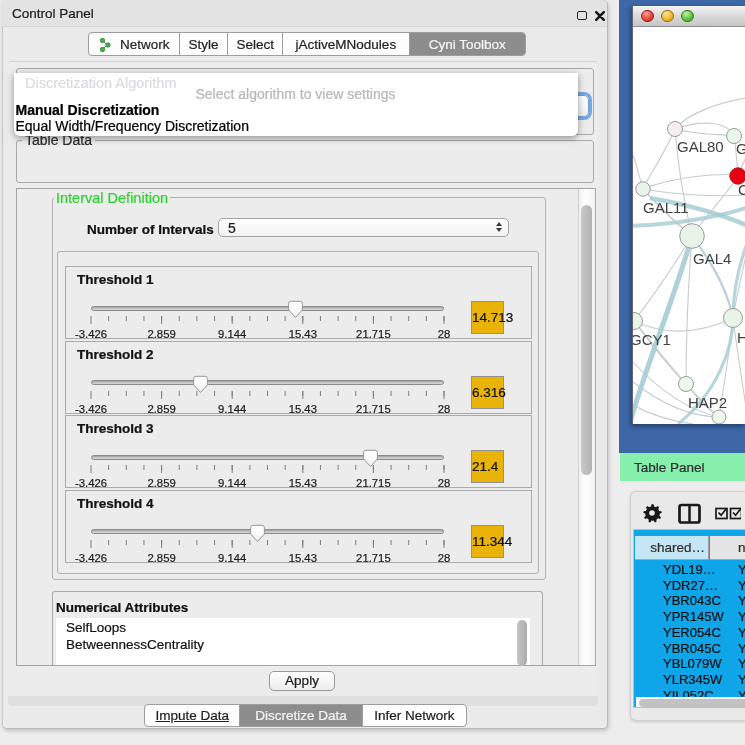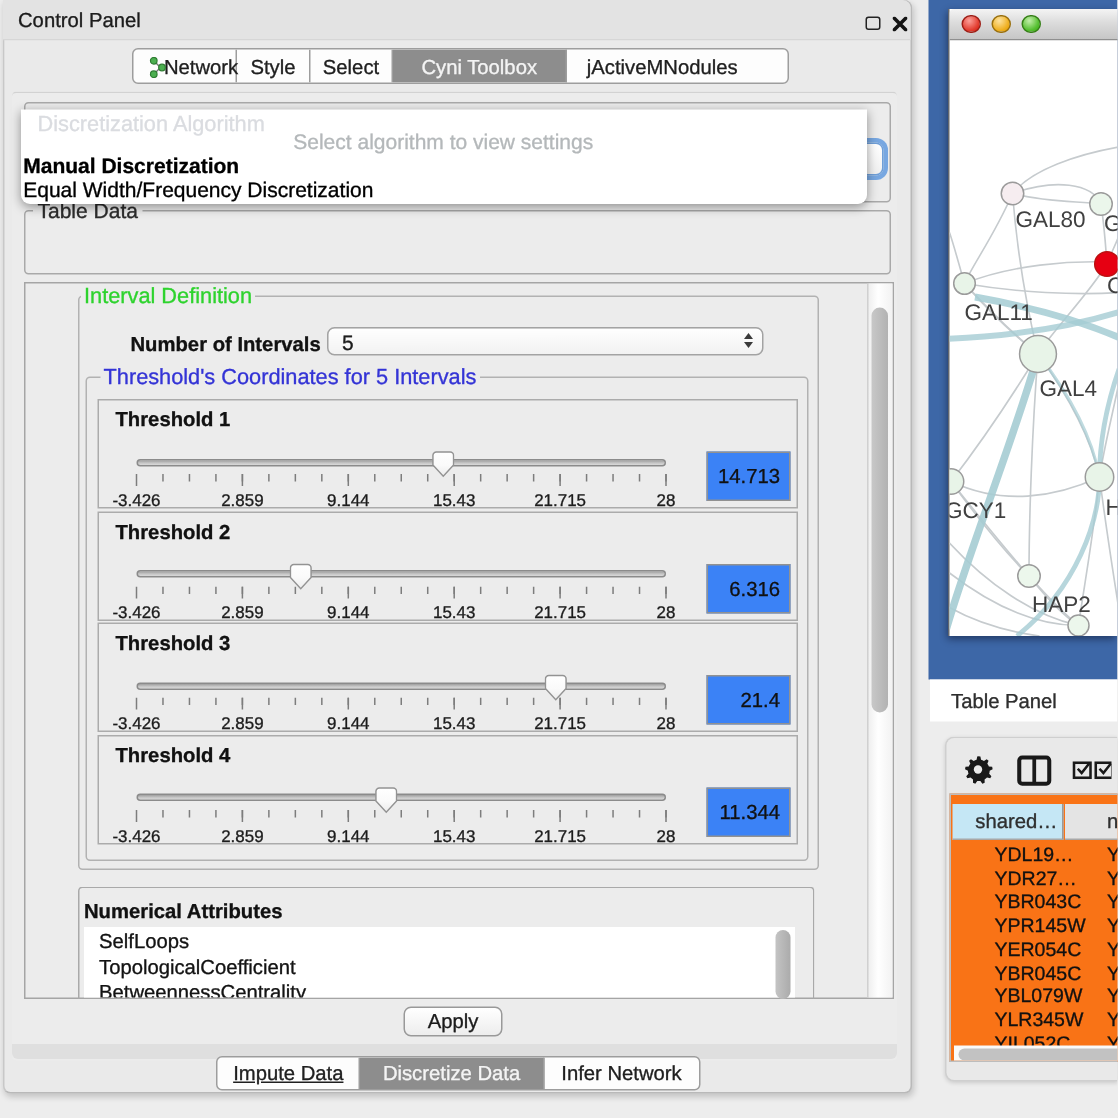--- a/index.html
+++ b/index.html
@@ -49,22 +49,22 @@
   border-right:3.5px solid transparent; border-bottom:4.5px solid #3a3a3a; margin:0 auto 2px; }
 .arr .dn { width:0; height:0; border-left:3.5px solid transparent;
   border-right:3.5px solid transparent; border-top:4.5px solid #3a3a3a; margin:0 auto; }
 
 
 .throw { border:1px solid #ababab; background:#ececec; }
 .thlabel { position:absolute; left:11px; top:5px; font-size:13.5px; font-weight:bold; color:#111; }
 .track { position:absolute; left:25px; top:38.5px; width:353px; height:5px;
   background:linear-gradient(#9f9f9f,#c6c6c6 55%,#d9d9d9); border:1px solid #8b8b8b;
   border-radius:3px; }
-.vbox { position:absolute; left:405px; top:34px; width:56px; height:33px;
-  background:#3b82f6; border:1px solid #919191; font-size:13.5px; color:#111;
+.vbox { position:absolute; left:405px; top:34px; width:33px; height:33px;
+  background:#eab308; border:1px solid #919191; font-size:13.5px; color:#111;
   text-align:right; padding:8px 6px 0 0; }
 .thumb { position:absolute; top:33px; width:15px; height:19px; }
 .ticks line { stroke:#7d7d7d; stroke-width:1; }
 .slabels { position:absolute; top:61px; left:0; width:100%; font-size:11.3px; color:#1c1c1c; }
 .slabels span { position:absolute; transform:translateX(-50%); }
 
 
 #attrlist { left:56px; top:618px; width:474px; height:47px; background:#ffffff;
   overflow:hidden; font-size:13.5px; color:#131313; }
 #attrlist div { padding:1.5px 0 1.5px 10px; height:17px; }
@@ -74,58 +74,58 @@
 
 
 #bluezone { left:619px; top:0; width:126px; height:453px; background:#3d67a7; }
 #netwin { left:632px; top:6px; width:113px; height:418px; background:#ffffff;
   border-left:1px solid #63676d; box-shadow:-1px 2px 5px rgba(0,0,20,0.45); }
 #nettitle { left:0; top:0; width:113px; height:21px;
   background:linear-gradient(#f4f4f4,#dcdcdc 45%,#c6c6c6);
   border-bottom:1px solid #8f8f8f; border-radius:3px 0 0 0; }
 .tl { position:absolute; top:3.8px; width:12.6px; height:12.6px; border-radius:50%; }
 
-#tp-title { left:620px; top:453px; width:125px; height:28px; background:#ffffff; }
+#tp-title { left:620px; top:453px; width:125px; height:28px; background:#86efac; }
 #tp-title .txt { position:absolute; left:14px; top:7px; font-size:13.5px; color:#2e2e2e; }
 #tablewin { left:630px; top:491px; width:115px; height:230px; background:#e9e9e9;
   border:1px solid #cfcfcf; border-radius:6px 0 0 6px; border-right:none;
   box-shadow:0 1px 3px rgba(0,0,0,0.15); }
-#tbl-white { left:2px; top:37px; width:113px; height:179px; background:#f97316;
+#tbl-white { left:2px; top:37px; width:113px; height:179px; background:#0ea5e9;
   border:1px solid #bdbdbd; border-right:none; overflow:hidden; }
 .hcell { position:absolute; top:6px; height:24px; font-size:13.5px; color:#2f2f2f;
   text-align:center; padding-top:4px; }
 .trow { position:absolute; font-size:13px; color:#111; white-space:nowrap;margin-left:20px; }
 </style>
 </head>
 <body>
 <div id="stage">
 
   <div id="cp" class="abs"></div>
   <div id="cp-title" class="abs">
       <span class="txt">Control Panel</span>
     </div>
   <div id="btn-float" class="abs"></div>
   <svg id="btn-close" class="abs" width="10" height="10" viewBox="0 0 10 10">
     <path d="M1.2 1.2 L8.8 8.8 M8.8 1.2 L1.2 8.8" stroke="#141414" stroke-width="2.4" stroke-linecap="round"></path>
   </svg>
 
   <div id="toptabs" class="tabbar abs">
-    <div class="tab" style="width:69px; position:relative; padding-left:22px;">
+    <div class="tab" style="width:91px; position:relative; padding-left:22px;">
       <svg width="13" height="14" viewBox="0 0 13 14" style="position:absolute; left:10px; top:5px;">
         <line x1="4" y1="3" x2="8" y2="7" stroke="#777" stroke-width="1"></line>
         <line x1="4" y1="11" x2="8" y2="7" stroke="#777" stroke-width="1"></line>
         <circle cx="3.5" cy="2.5" r="2.2" fill="#4caf50" stroke="#2e7d32" stroke-width="0.8"></circle>
         <circle cx="3.5" cy="11.5" r="2.2" fill="#4caf50" stroke="#2e7d32" stroke-width="0.8"></circle>
         <circle cx="9" cy="7" r="2.2" fill="#4caf50" stroke="#2e7d32" stroke-width="0.8"></circle>
       </svg>
       Network</div>
     <div class="tab" style="width:49px;">Style</div>
     <div class="tab" style="width:55px;">Select</div>
+    <div class="tab" style="width:127px;">jActiveMNodules</div>
     <div class="tab sel" style="width:116px;">Cyni Toolbox</div>
-    <div class="tab" style="width:127px;">jActiveMNodules</div>
   </div>
 
   <div id="mainpanel" class="abs"></div>
   <div id="mainpanel-bottom" class="abs"></div>
 
   <div class="group abs" style="left:16px; top:68px; width:578px; height:67px; border-radius:3px;"></div>
 
   <div class="abs" style="left:22px; top:95px; width:567px; height:22px;
     background:linear-gradient(#fff,#f0f0f0); border:1px solid #6f9fd8; border-radius:5px;
     box-shadow:0 0 0 3px rgba(90,150,222,0.8);"></div>
@@ -145,21 +145,20 @@
   <div class="abs" style="left:87px; top:222px; font-size:13.5px; font-weight:bold; color:#111;">Number of Intervals</div>
   <div class="combo abs" style="left:218px; top:217.5px; width:291px; height:19.5px;">
     <span class="cv">5</span>
     <div class="arr" style="right:5px; top:3px;">
         <div class="up"></div>
         <div class="dn"></div>
       </div>
   </div>
 
   <div class="group abs" style="left:57px; top:251px; width:482px; height:323px; border-color:#b2b2b2;"></div>
-  <div class="gtitle abs" style="left:67px; top:244px; color:#3434d6; background:#ececec; padding:0 2px;">Threshold's Coordinates for 5 Intervals</div>
 
   <div id="throws">
       <div class="throw abs" style="left:65px; top:266px; width:467px; height:73px;">
         <div class="thlabel">Threshold 1</div>
         <div class="track"></div>
         <svg class="abs ticks" style="left:24px; top:49px;" width="356" height="9" viewBox="0 0 356 9">
           <line x1="1" y1="0" x2="1" y2="8"></line>
           <line x1="18.65" y1="0" x2="18.65" y2="5"></line>
           <line x1="36.3" y1="0" x2="36.3" y2="5"></line>
           <line x1="53.949999999999996" y1="0" x2="53.949999999999996" y2="5"></line>
@@ -358,21 +357,20 @@
           </defs>
         </svg>
         <div class="vbox">11.344</div>
       </div>
     </div>
 
   <div class="group abs" style="left:52px; top:591px; width:491px; height:75px; border-bottom:none; border-radius:3px 3px 0 0;"></div>
   <div class="abs" style="left:56px; top:600px; font-size:13.5px; font-weight:bold; color:#111;text-align:center;">Numerical Attributes</div>
   <div id="attrlist" class="abs">
     <div>SelfLoops</div>
-    <div>TopologicalCoefficient</div>
     <div>BetweennessCentrality</div>
   </div>
   <div class="abs" style="left:517px; top:620px; width:10px; height:46px; background:linear-gradient(90deg,#c4c4c4,#ababab); border-radius:5px;"></div>
 
   <div class="btn abs" style="left:269px; top:671px; width:66px; height:19.5px; padding-top:1px;">Apply</div>
 
   <div id="bottabs" class="tabbar abs">
     <div class="tab" style="width:96px;text-decoration:underline;">Impute Data</div>
     <div class="tab sel" style="width:123px;">Discretize Data</div>
     <div class="tab" style="width:104px;">Infer Network</div>

